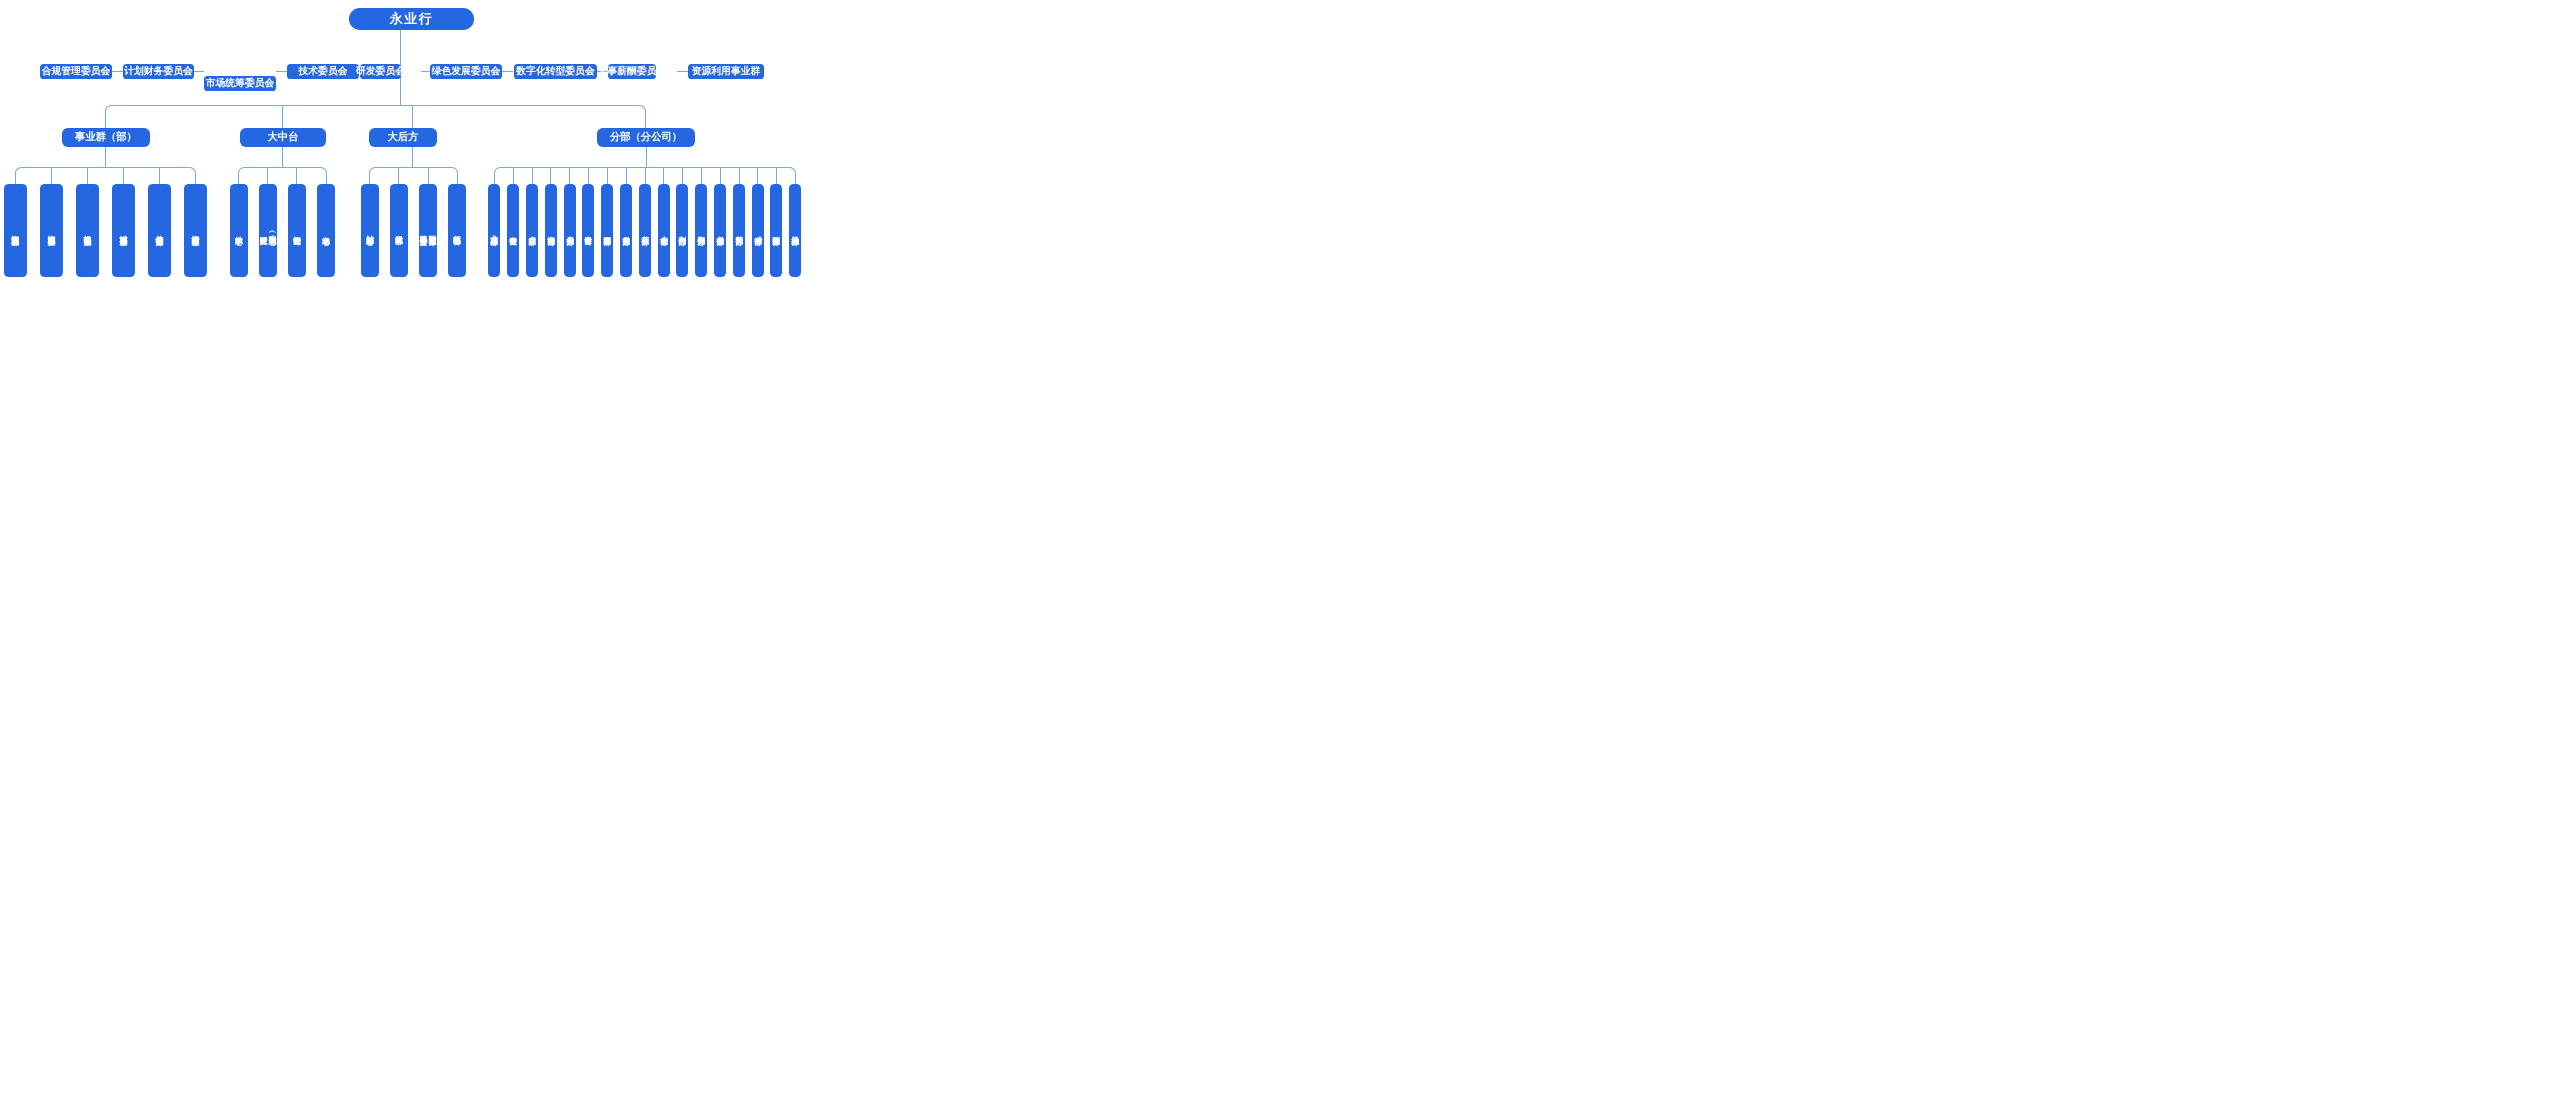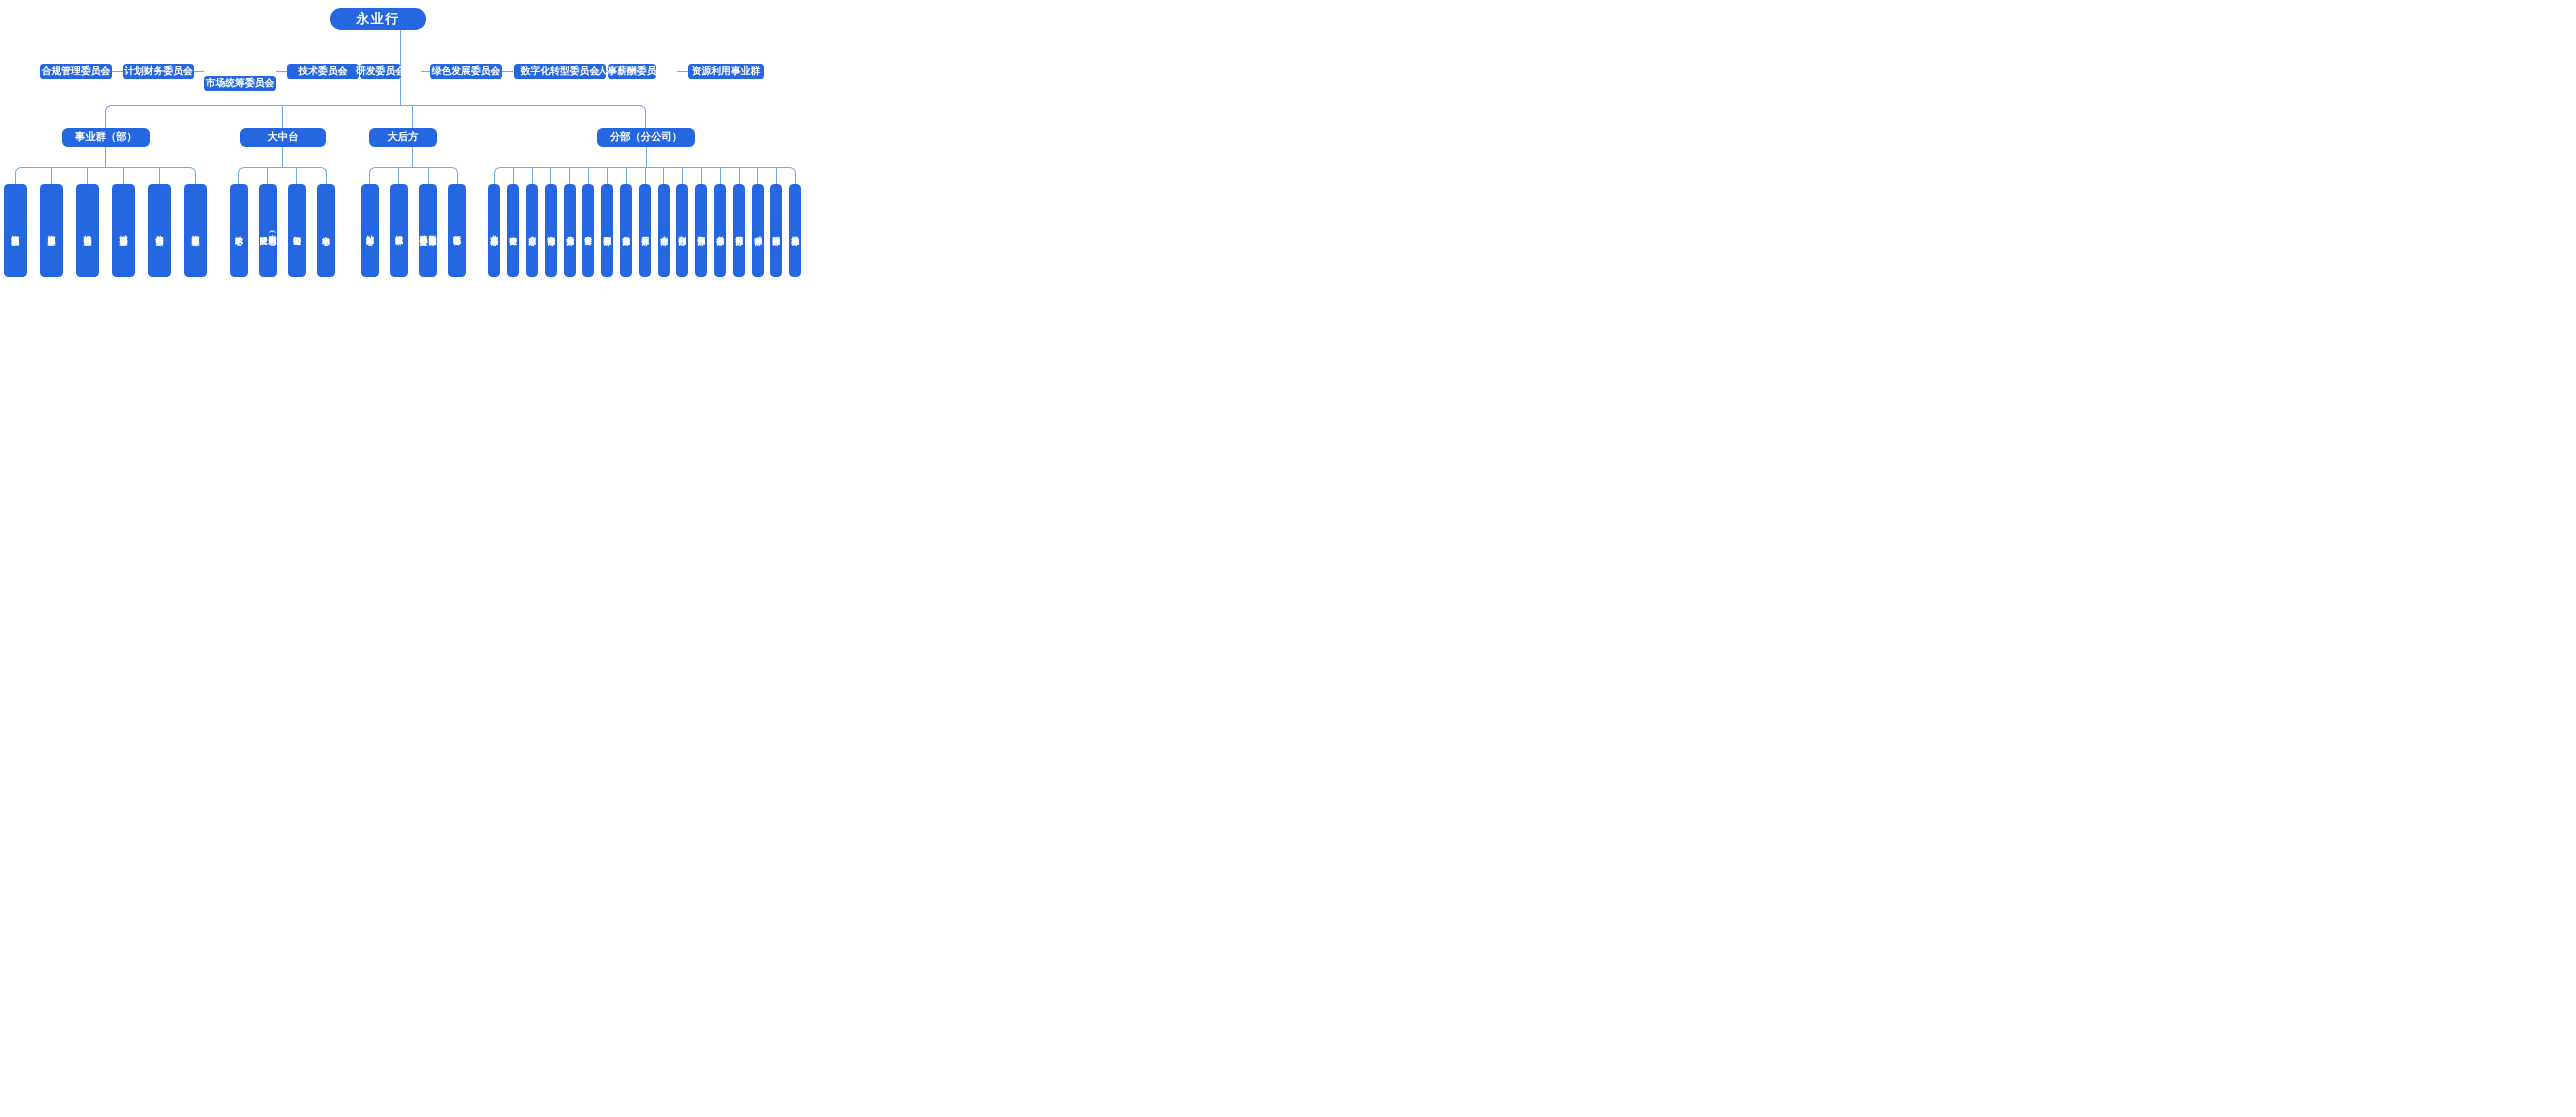--- a/index.html
+++ b/index.html
@@ -91,29 +91,29 @@
   <div class="line" style="left:626px;top:168px;width:1px;height:16px;"></div>
   <div class="line" style="left:645px;top:168px;width:1px;height:16px;"></div>
   <div class="line" style="left:663px;top:168px;width:1px;height:16px;"></div>
   <div class="line" style="left:682px;top:168px;width:1px;height:16px;"></div>
   <div class="line" style="left:701px;top:168px;width:1px;height:16px;"></div>
   <div class="line" style="left:720px;top:168px;width:1px;height:16px;"></div>
   <div class="line" style="left:739px;top:168px;width:1px;height:16px;"></div>
   <div class="line" style="left:757px;top:168px;width:1px;height:16px;"></div>
   <div class="line" style="left:776px;top:168px;width:1px;height:16px;"></div>
 
-  <div class="node root" style="left:330px;width:96px;">永业行</div>
+  <div class="node root" style="left:349px;width:125px;">永业行</div>
 
   <div class="node committee" style="left:40px;width:72px;">合规管理委员会</div>
   <div class="node committee" style="left:123px;width:71px;">计划财务委员会</div>
   <div class="node committee" style="left:204px;width:72px;margin-top:12px;">市场统筹委员会</div>
   <div class="node committee" style="left:287px;width:72px;">技术委员会</div>
   <div class="node committee" style="left:360px;width:41px;">研发委员会</div>
   <div class="node committee" style="left:430px;width:72px;">绿色发展委员会</div>
-  <div class="node committee" style="left:514px;width:92px;">数字化转型委员会</div>
+  <div class="node committee" style="left:514px;width:83px;">数字化转型委员会</div>
   <div class="node committee" style="left:608px;width:48px;">人事薪酬委员会</div>
   <div class="node committee" style="left:688px;width:76px;">资源利用事业群</div>
 
   <div class="node divhead" style="left:62px;width:88px;">事业群（部）</div>
   <div class="node divhead" style="left:240px;width:86px;">大中台</div>
   <div class="node divhead" style="left:369px;width:68px;">大后方</div>
   <div class="node divhead" style="left:597px;width:98px;">分部（分公司）</div>
 
   <div class="node vchild" style="left:3.9px;width:23px;">
       <span class="vtext">资源环境事业群</span>

